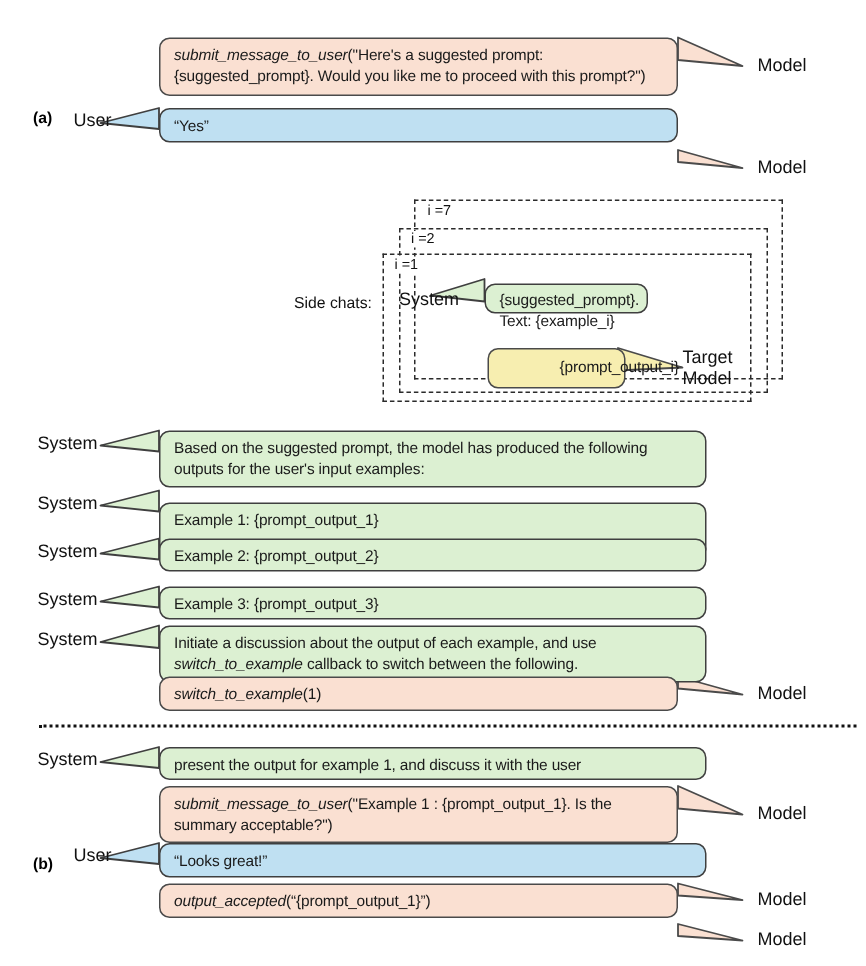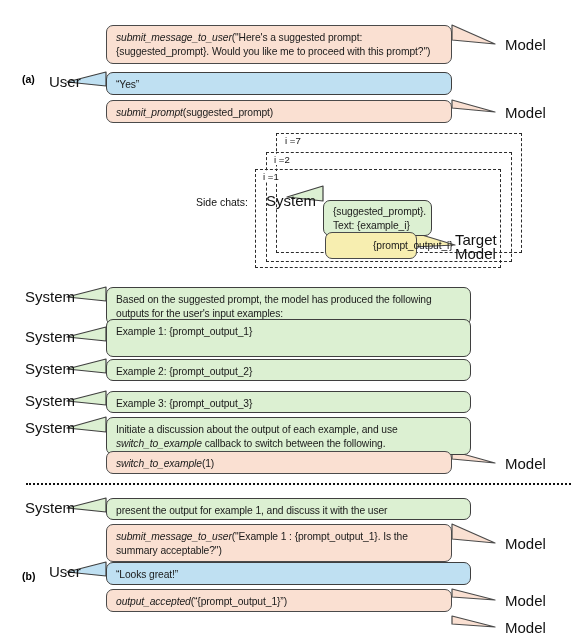--- a/index.html
+++ b/index.html
@@ -27,21 +27,21 @@
   .b-peach{background:#fae0d2;border-color:#4a4a4a;}
   .b-blue {background:#bfe0f2;border-color:#3f3f3f;}
   .b-green{background:#dcf0d2;border-color:#3f3f3f;}
   .b-yellow{background:#f7eeb0;border-color:#4a4a4a;padding-left:47px;}
 
   .bubble .it{font-style:italic;text-align:right;}
 
   
   .side-label{
     position:absolute;
-    font-size:15px;
+    font-size:12px;
     color:#111;
     white-space:nowrap;
   }
   .panel-label{
     position:absolute;
     font-size:10.5px;
     color:#111;
     white-space:nowrap;
   }
   .ab-label{
@@ -141,55 +141,52 @@
 
   <div class="bubble b-peach" style="left:106px;top:25px;width:346px;height:39px;">
     <div><span class="it">submit_message_to_user</span><span>("Here's a suggested prompt:</span></div>
     <div><span>{suggested_prompt}. Would you like me to proceed with this prompt?")</span></div>
   </div>
 
   <div class="bubble b-blue" style="left:106px;top:72px;width:346px;height:23px;">
     <div><span>“Yes”</span></div>
   </div>
 
-  <div class="bubble b-peach" style="left:106px;top:100px;width:346px;height:23px;">
-    <div><span class="it">submit_prompt</span><span>(suggested_prompt)</span></div>
-  </div>
 
   <div class="dash-box" style="left:276px;top:133px;width:246px;height:120px;"></div>
   <div class="i-tag" style="left:283px;top:135px;">i =7</div>
 
   <div class="dash-box" style="left:266px;top:152px;width:246px;height:110px;"></div>
   <div class="i-tag" style="left:272px;top:154px;">i =2</div>
 
   <div class="dash-box" style="left:255px;top:169px;width:246px;height:99px;"></div>
   <div class="i-tag" style="left:261px;top:171px;">i =1</div>
 
   <div class="panel-label" style="left:196px;top:196px;">Side chats:</div>
 
   <div class="side-label" style="left:266px;top:192px;">System</div>
 
-  <div class="bubble b-green" style="left:323px;top:200px;width:109px;height:36px;padding-top:4px;">
+  <div class="bubble b-green" style="left:323px;top:189px;width:109px;height:20px;padding-top:4px;">
     <div><span>{suggested_prompt}.</span></div>
     <div><span>Text: {example_i}</span></div>
   </div>
 
   <div class="bubble b-yellow" style="left:325px;top:232px;width:92px;height:27px;padding-top:6px;">
     <div><span>{prompt_output_i}</span></div>
   </div>
 
   <div class="side-label" style="left:455px;top:231px;">Target</div>
   <div class="side-label" style="left:455px;top:245px;">Model</div>
 
   <div class="bubble b-green" style="left:106px;top:287px;width:365px;height:38px;">
     <div><span>Based on the suggested prompt, the model has produced the following</span></div>
     <div><span>outputs for the user's input examples:</span></div>
   </div>
 
-  <div class="bubble b-green" style="left:106px;top:319px;width:365px;height:38px;">
+  <div class="bubble b-green" style="left:106px;top:335px;width:365px;height:38px;">
     <div><span>Example 1: {prompt_output_1}</span></div>
   </div>
 
   <div class="bubble b-green" style="left:106px;top:359px;width:365px;height:22px;">
     <div><span>Example 2: {prompt_output_2}</span></div>
   </div>
 
   <div class="bubble b-green" style="left:106px;top:391px;width:365px;height:22px;">
     <div><span>Example 3: {prompt_output_3}</span></div>
   </div>

